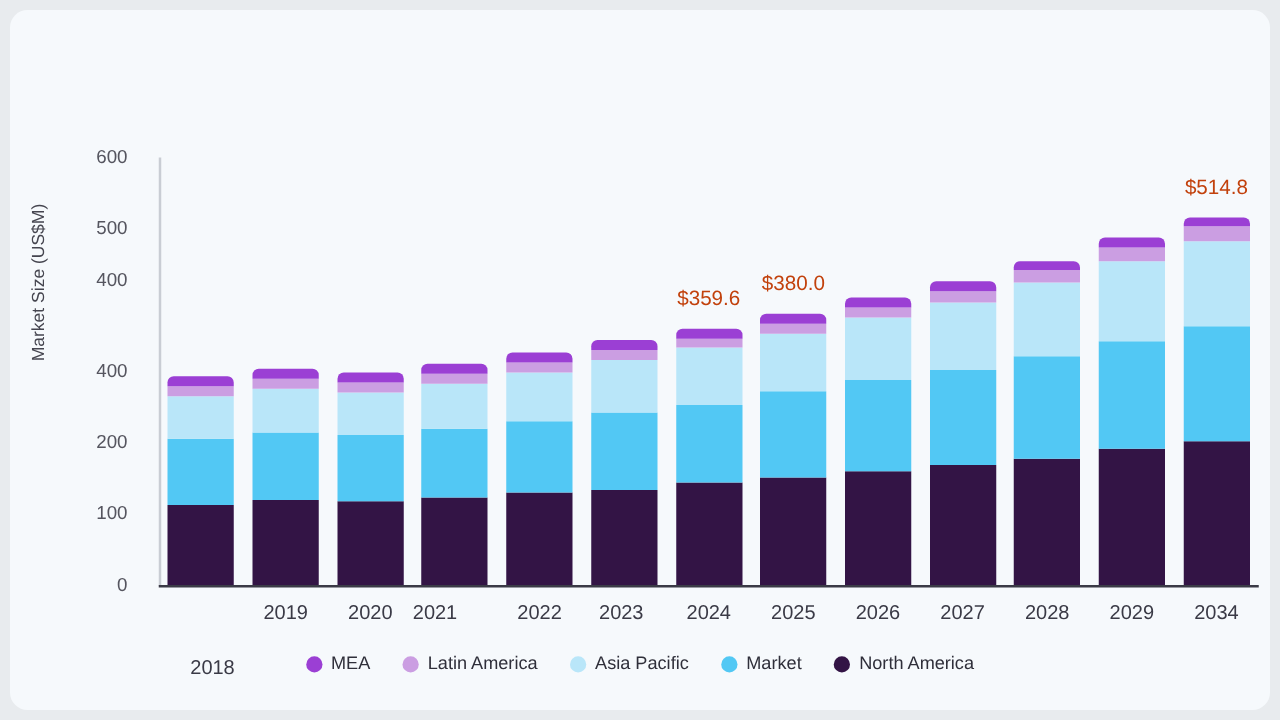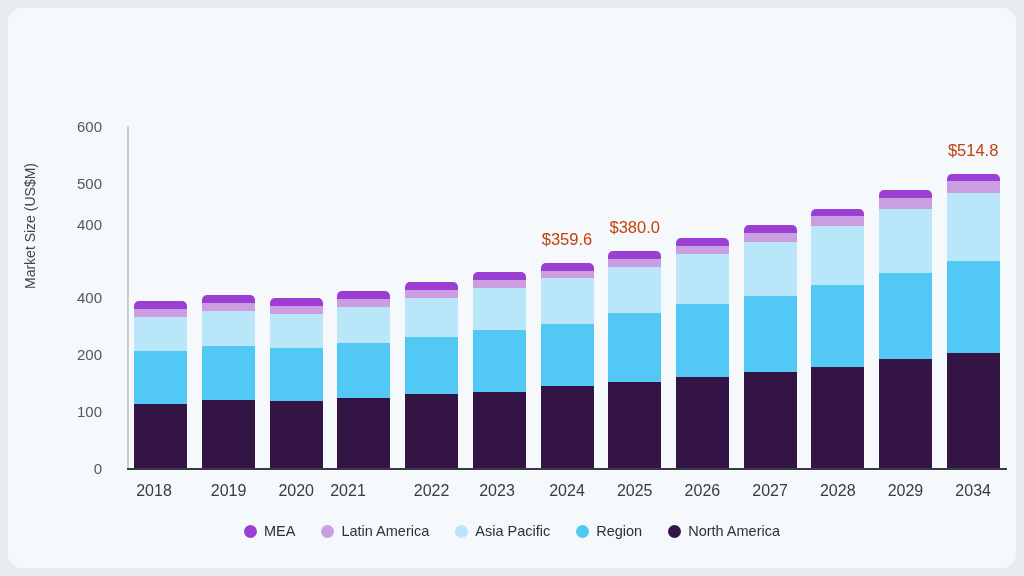--- a/index.html
+++ b/index.html
@@ -231,21 +231,21 @@
         <div class="bargroup" style="left: 819.654px; height: 350px;">
           <div class="seg seg-na" style="height: 115.14px; bottom: 0px;"></div>
           <div class="seg seg-eu" style="height: 91.77px; bottom: 115.14px;"></div>
           <div class="seg seg-ap" style="height: 68.4px; bottom: 206.91px;"></div>
           <div class="seg seg-la" style="height: 11.4px; bottom: 275.31px;"></div>
           <div class="seg seg-mea" style="height: 6.84px; bottom: 286.71px;"></div>
           <div class="bar-label" style="bottom: 307.55px;">$514.8</div>
         </div>
       </div>
     <div id="xticks">
-        <div class="xtick" style="left: 146px;">2018</div>
+        <div class="xtick" style="left: 162px; margin-top: 44px;">2018</div>
         <div class="xtick" style="left: 220.538px;">2019</div>
         <div class="xtick" style="left: 288.231px;">2020</div>
         <div class="xtick" style="left: 340px;">2021</div>
         <div class="xtick" style="left: 423.615px;">2022</div>
         <div class="xtick" style="left: 489px;">2023</div>
         <div class="xtick" style="left: 559px;">2024</div>
         <div class="xtick" style="left: 626.692px;">2025</div>
         <div class="xtick" style="left: 694.385px;">2026</div>
         <div class="xtick" style="left: 762.077px;">2027</div>
         <div class="xtick" style="left: 829.769px;">2028</div>
@@ -262,21 +262,21 @@
       <div class="legend-item">
         <span class="legend-dot" style="background: rgb(203, 158, 226);"></span>
         <span class="legend-label">Latin America</span>
       </div>
       <div class="legend-item">
         <span class="legend-dot" style="background: rgb(185, 230, 249);"></span>
         <span class="legend-label">Asia Pacific</span>
       </div>
       <div class="legend-item">
         <span class="legend-dot" style="background: rgb(82, 200, 244);"></span>
-        <span class="legend-label">Region</span>
+        <span class="legend-label">Market</span>
       </div>
       <div class="legend-item">
         <span class="legend-dot" style="background: rgb(51, 20, 69);"></span>
         <span class="legend-label">North America</span>
       </div>
     </div>
 
 </div>
 
 </body></html>

